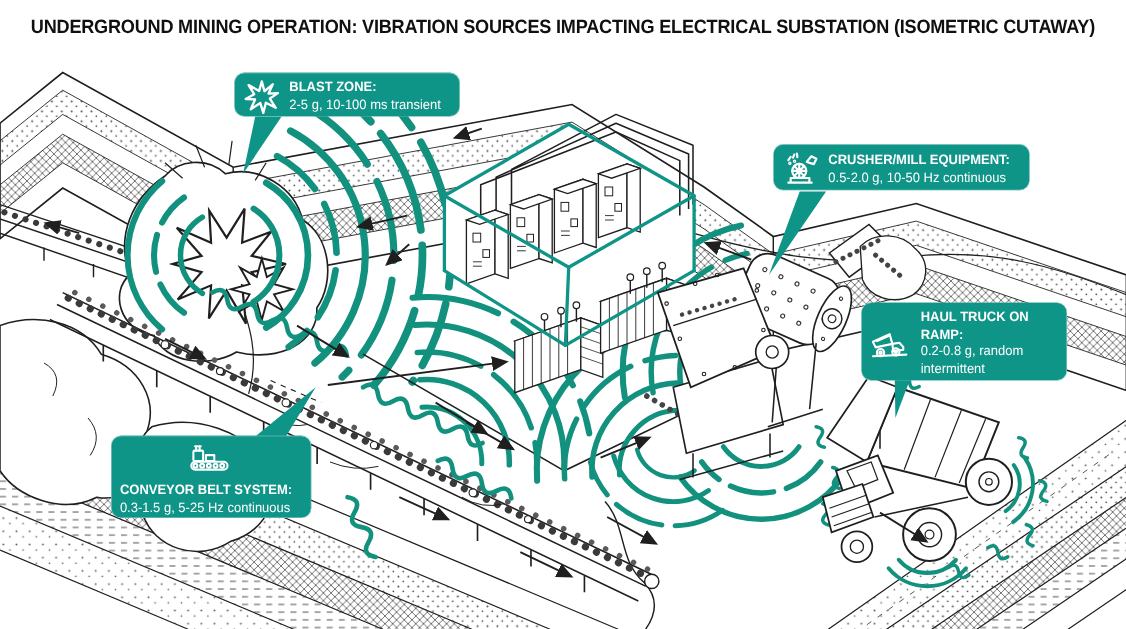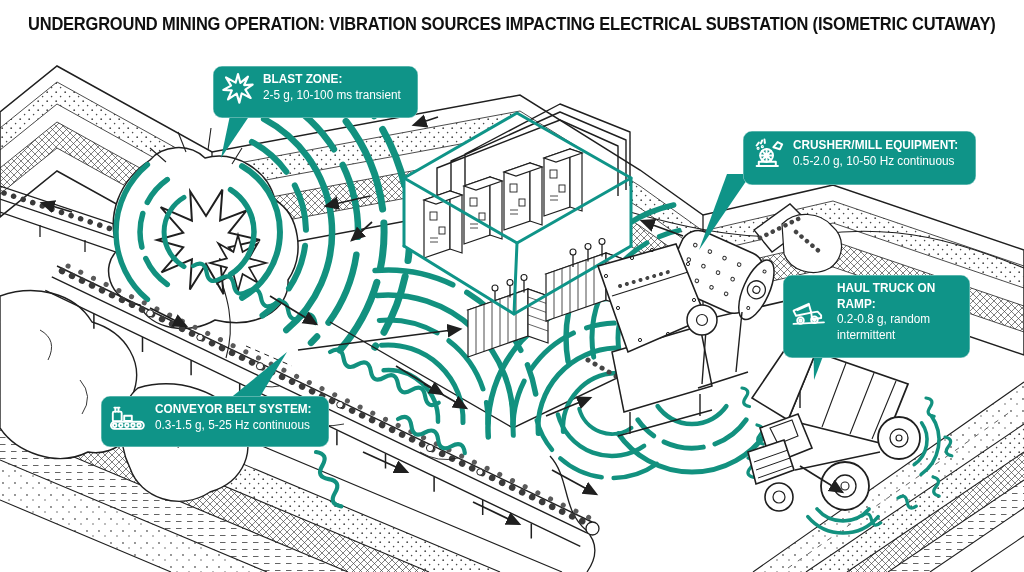--- a/index.html
+++ b/index.html
@@ -10,21 +10,21 @@
   }
   .stage{position:absolute;inset:0;}
   svg.scene{position:absolute;left:0;top:0;}
   .page-title{
     position:absolute;left:28px;top:14px;font-size:17.5px;font-weight:bold;
     letter-spacing:-0.2px;white-space:nowrap;color:#101010;
     transform:scaleX(0.94);transform-origin:left center;
   }
   .co{
     position:absolute;display:flex;align-items:center;gap:8px;
-    background:var(--accent);color:#fff;border-radius:9px;padding:6px 11px 14px 8px;
+    background:var(--accent);color:#fff;border-radius:9px;padding:6px 11px 2px 8px;
     box-shadow:0 0 0 0.5px rgba(255,255,255,.6) inset;
   }
   .co .ic{flex:0 0 auto;display:block;line-height:0;}
   .co .tx{font-size:12.3px;line-height:1.28;transform:scaleX(0.96);transform-origin:left center;}
   .co .tt{font-weight:bold;white-space:nowrap;display:block;}
   .co .dd{white-space:nowrap;display:block;}
   .co.wrap .tt,.co.wrap .dd{white-space:normal;}
   .co.wrap .tx{width:122px;}
 </style>
 </head>
@@ -350,21 +350,21 @@
     <svg width="34" height="32" viewBox="0 0 24 24" fill="none" stroke="#fff" stroke-width="1.6" stroke-linejoin="round">
       <polygon points="12,1.5 13.8,8.2 19.5,3.5 16.6,9.8 23,9.5 17.5,13.2 21.5,19.5 14.8,16 13,23 11,16.2 4.5,20.5 7.4,13.8 1,13.5 6.8,10.2 3,4 10.2,8"></polygon>
     </svg>
   </span>
   <span class="tx">
     <span class="tt">BLAST ZONE:</span>
     <span class="dd">2-5 g, 10-100 ms transient</span>
   </span>
 </div>
 
-<div class="co" style="left:703px;top:131px;margin-left:40px;">
+<div class="co" style="left:703px;top:131px;">
   <span class="ic">
     <svg width="34" height="34" viewBox="0 0 24 24" fill="none" stroke="#fff" stroke-width="1.4" stroke-linejoin="round" stroke-linecap="round">
       <path d="M4,20.5 h15 M5.5,20.5 v-3 h12 v3"></path>
       <circle cx="11" cy="13" r="4.5"></circle>
           <circle cx="11" cy="13" r="1.1"></circle>
       <path d="M11,8.5 v9 M6.5,13 h9 M7.8,9.8 l6.4,6.4 M14.2,9.8 l-6.4,6.4"></path>
       <path d="M15.8,7.2 l3,-3.6 3.2,1.6 -1.6,3.4 z"></path>
       <path d="M4,6 l1.5,-2 M7,4.5 l0.8,-2 M9.8,4.2 l-0.3,-2.4"></path>
       <circle cx="5" cy="8" r="0.4"></circle>
           <circle cx="8" cy="6.8" r="0.4"></circle>
@@ -388,21 +388,21 @@
           <circle cx="18.5" cy="17.2" r="0.9"></circle>
       <path d="M2,20.4 L26,19.2"></path>
     </svg>
   </span>
   <span class="tx">
     <span class="tt">HAUL TRUCK ON RAMP:</span>
     <span class="dd">0.2-0.8 g, random intermittent</span>
   </span>
 </div>
 
-<div class="co" style="left:101px;top:396px;">
+<div class="co" style="left:101px;top:396px;flex-direction:column;">
   <span class="ic">
     <svg width="38" height="28" viewBox="0 0 30 22" fill="none" stroke="#fff" stroke-width="1.5" stroke-linejoin="round" stroke-linecap="round">
       <rect x="1.5" y="14" width="26" height="5.6" rx="2.8"></rect>
       <circle cx="4.5" cy="16.8" r="1.4"></circle>
           <circle cx="9.3" cy="16.8" r="1.4"></circle>
           <circle cx="14.1" cy="16.8" r="1.4"></circle>
           <circle cx="18.9" cy="16.8" r="1.4"></circle>
           <circle cx="23.7" cy="16.8" r="1.4"></circle>
       <rect x="3" y="6" width="7" height="7.5" rx="1"></rect>
       <path d="M5,6 v-3.2 M7.5,6 v-3.2 M4.2,2.8 h1.6 M6.7,2.8 h1.6"></path>

